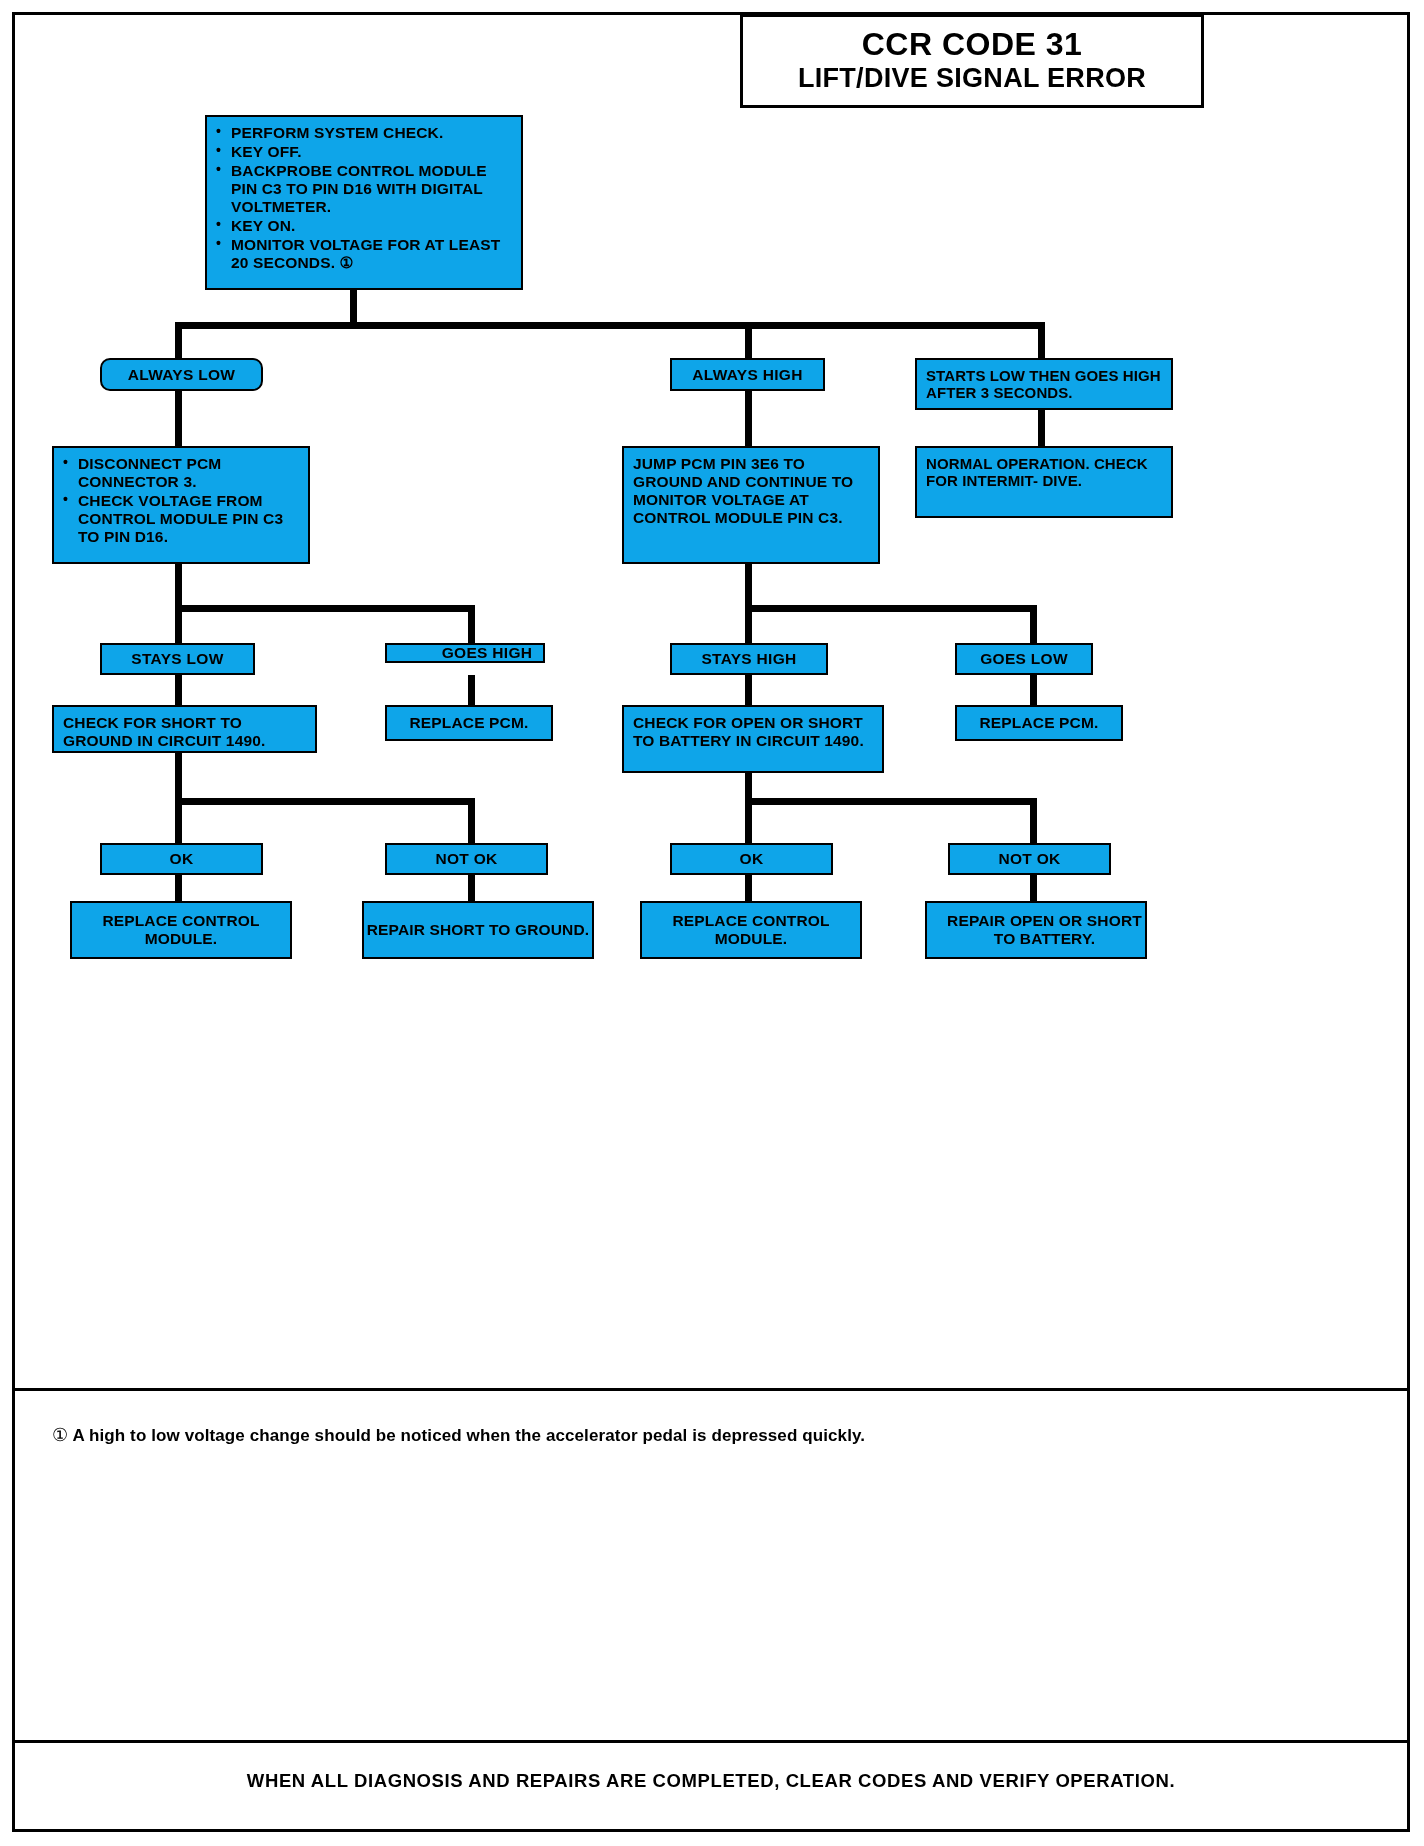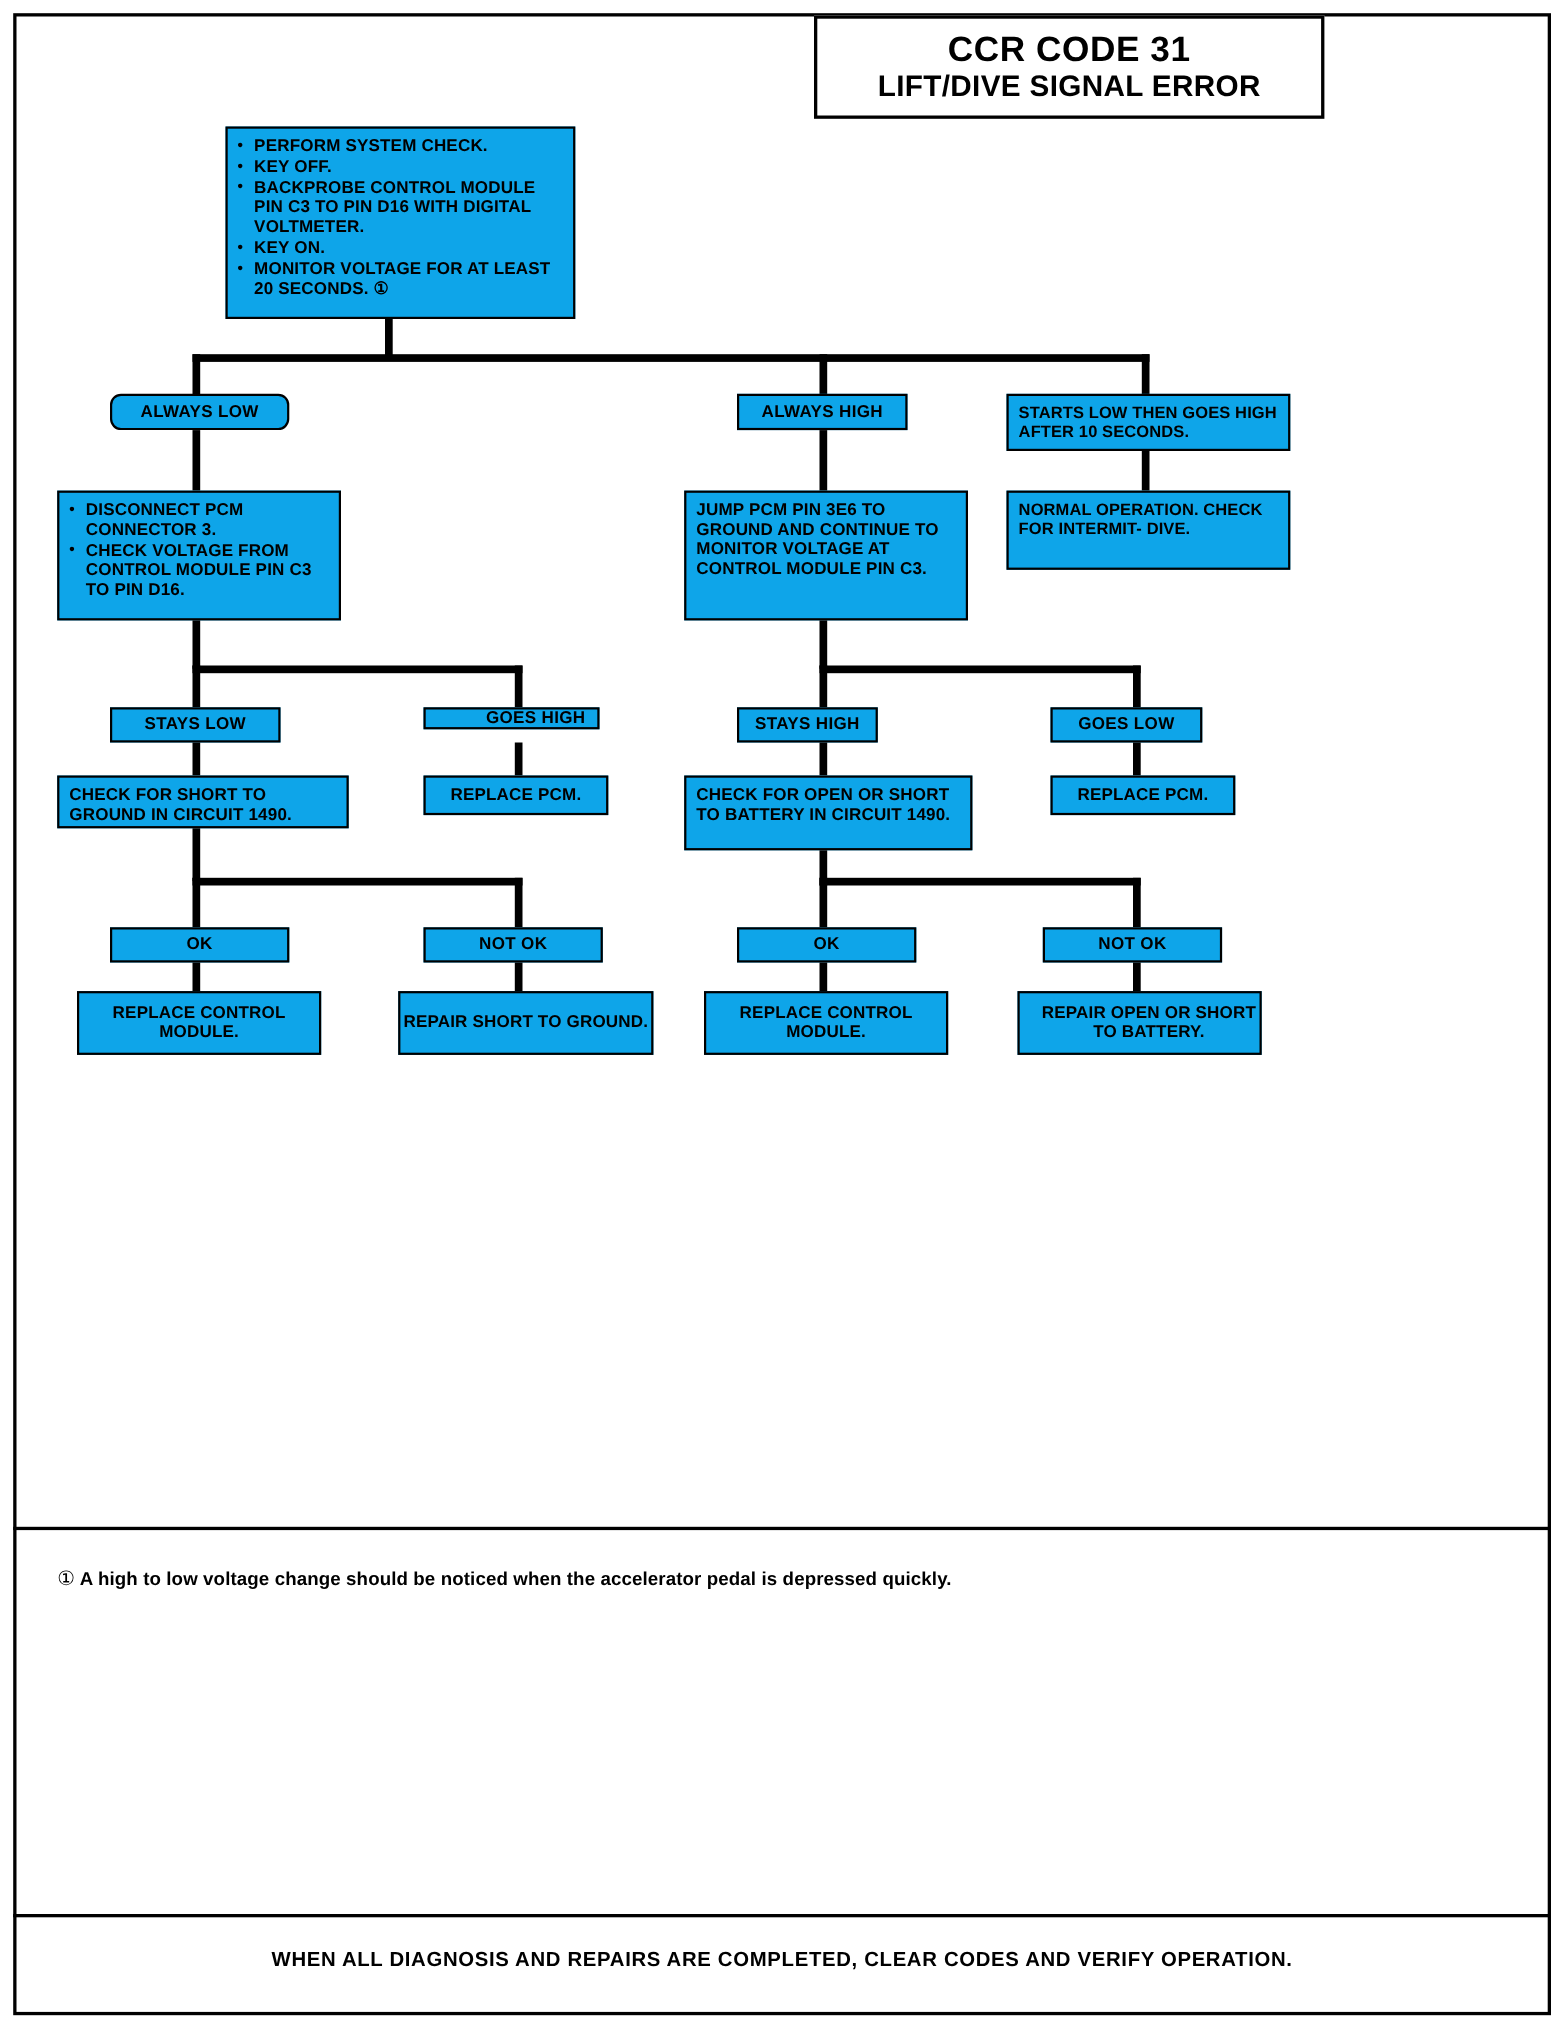--- a/index.html
+++ b/index.html
@@ -121,21 +121,21 @@
 
   <div class="box left" style="left:622px;top:446px;width:258px;height:118px;">
     <div class="txt">JUMP PCM PIN 3E6 TO GROUND AND CONTINUE TO MONITOR VOLTAGE AT CONTROL MODULE PIN C3.</div>
   </div>
 
   <div class="v" style="left:745px;top:564px;height:44px;"></div>
   <div class="h" style="left:745px;top:605px;width:292px;"></div>
   <div class="v" style="left:745px;top:605px;height:38px;"></div>
   <div class="v" style="left:1030px;top:605px;height:38px;"></div>
 
-  <div class="box center lbl" style="left:670px;top:643px;width:128px;height:32px;">STAYS HIGH</div>
+  <div class="box center lbl" style="left:670px;top:643px;width:158px;height:32px;">STAYS HIGH</div>
   <div class="box center lbl" style="left:955px;top:643px;width:138px;height:32px;">GOES LOW</div>
 
   <div class="v" style="left:745px;top:675px;height:30px;"></div>
   <div class="v" style="left:1030px;top:675px;height:30px;"></div>
 
   <div class="box left" style="left:622px;top:705px;width:262px;height:68px;">
     <div class="txt">CHECK FOR OPEN OR SHORT TO BATTERY IN CIRCUIT 1490.</div>
   </div>
   <div class="box center txt" style="left:955px;top:705px;width:168px;height:36px;">REPLACE PCM.</div>
 
@@ -147,21 +147,21 @@
   <div class="box center lbl" style="left:670px;top:843px;width:163px;height:32px;">OK</div>
   <div class="box center lbl" style="left:948px;top:843px;width:163px;height:32px;">NOT OK</div>
 
   <div class="v" style="left:745px;top:875px;height:26px;"></div>
   <div class="v" style="left:1030px;top:875px;height:26px;"></div>
 
   <div class="box center txt" style="left:640px;top:901px;width:222px;height:58px;">REPLACE CONTROL MODULE.</div>
   <div class="box center txt" style="left:925px;top:901px;width:222px;height:58px;padding-left:17px;">REPAIR OPEN OR SHORT TO BATTERY.</div>
 
   <div class="box left txt-s" style="left:915px;top:358px;width:258px;height:52px;">
-    <div>STARTS LOW THEN GOES HIGH AFTER 10 SECONDS.</div>
+    <div>STARTS LOW THEN GOES HIGH AFTER 3 SECONDS.</div>
   </div>
 
   <div class="v" style="left:1038px;top:410px;height:36px;"></div>
 
   <div class="box left txt-s" style="left:915px;top:446px;width:258px;height:72px;">
     <div>NORMAL OPERATION. CHECK FOR INTERMIT- DIVE.</div>
   </div>
 
   <div id="footnotesep"></div>
   <div id="footnote">

